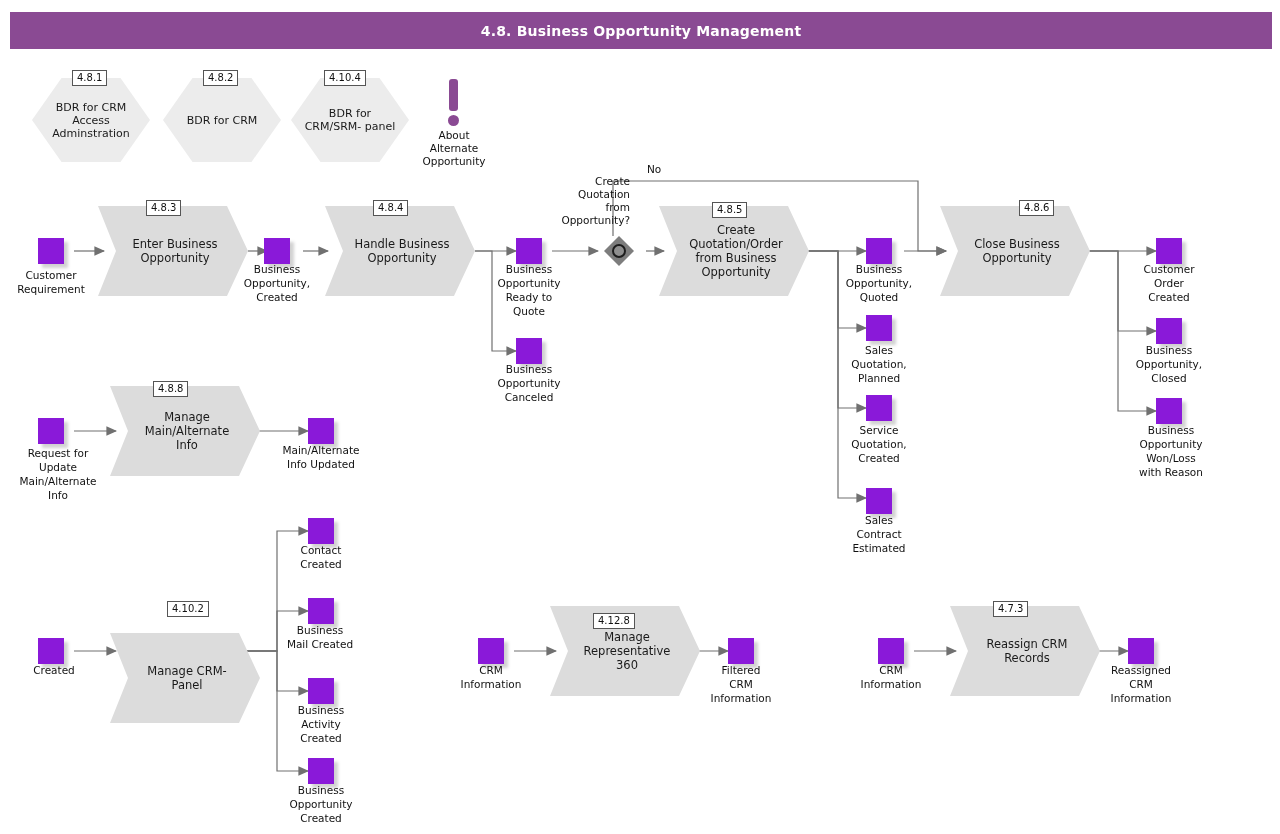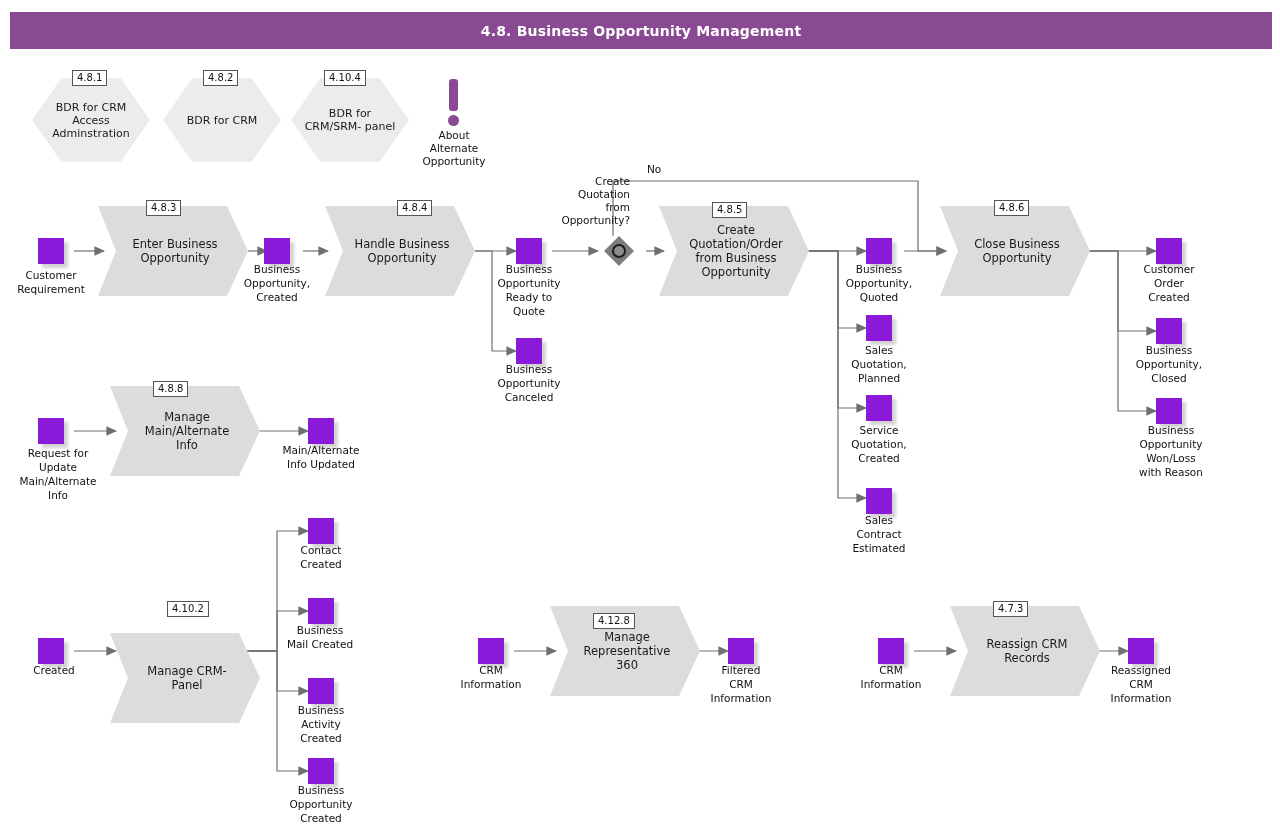--- a/index.html
+++ b/index.html
@@ -178,21 +178,21 @@
 <div class="dlabel" style="left:229px;top:262px;width:96px;">Business
 Opportunity,
 Created</div>
 
 <div class="proc" style="left:325px;top:206px;">
   <div class="shadow"></div>
   <div class="shape"></div>
   <div class="txt">Handle Business
 Opportunity</div>
 </div>
-<div class="badge" style="left:373px;top:200px;margin-left:24px;">4.8.4</div>
+<div class="badge" style="left:373px;top:200px;">4.8.4</div>
 
 <div class="dsq" style="left:516px;top:238px;"></div>
 <div class="dlabel" style="left:481px;top:262px;width:96px;">Business
 Opportunity
 Ready to
 Quote</div>
 
 <div class="dsq" style="left:516px;top:338px;"></div>
 <div class="dlabel" style="left:481px;top:362px;width:96px;">Business
 Opportunity
@@ -238,21 +238,21 @@
 <div class="dlabel" style="left:831px;top:513px;width:96px;">Sales
 Contract
 Estimated</div>
 
 <div class="proc" style="left:940px;top:206px;">
   <div class="shadow"></div>
   <div class="shape"></div>
   <div class="txt">Close Business
 Opportunity</div>
 </div>
-<div class="badge" style="left:994px;top:200px;">4.8.6</div>
+<div class="badge" style="left:1019px;top:200px;">4.8.6</div>
 
 <div class="dsq" style="left:1156px;top:238px;"></div>
 <div class="dlabel" style="left:1121px;top:262px;width:96px;">Customer
 Order
 Created</div>
 
 <div class="dsq" style="left:1156px;top:318px;"></div>
 <div class="dlabel" style="left:1121px;top:343px;width:96px;">Business
 Opportunity,
 Closed</div>

